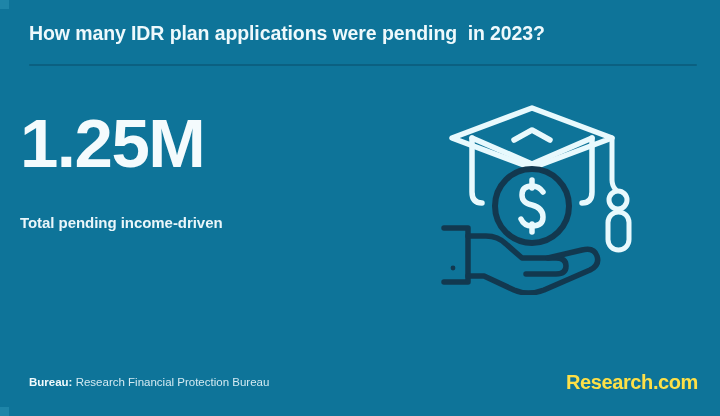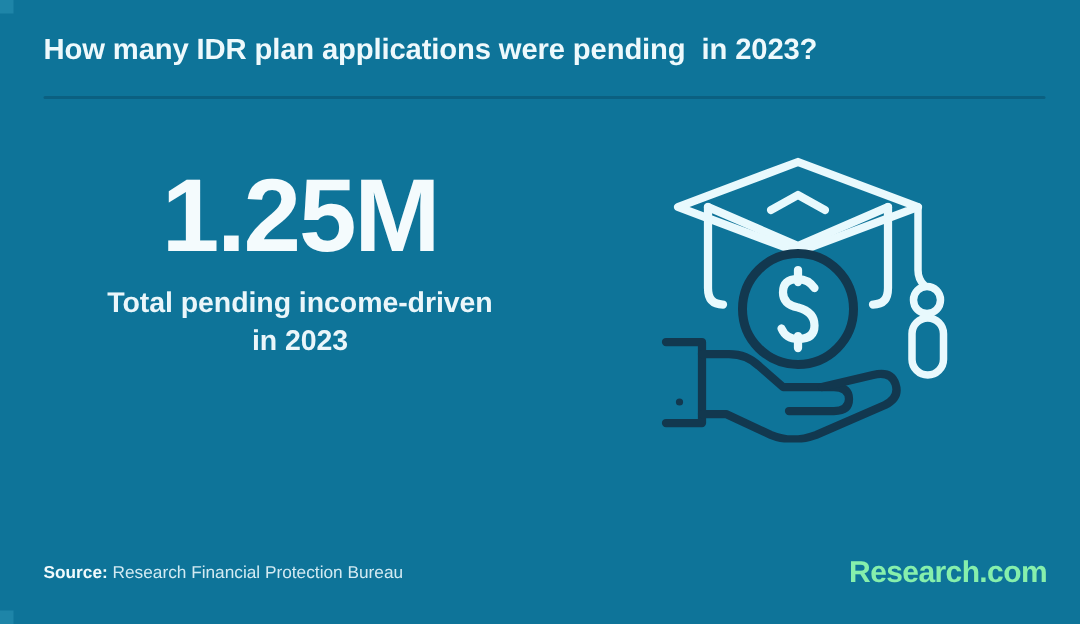--- a/index.html
+++ b/index.html
@@ -59,36 +59,35 @@
     background: #0b6081;
     border-radius: 1px;
   }
 
   
   .stat-block {
     position: absolute;
     left: 20px;
     top: 105px;
     width: 360px;
-    text-align: center;
   }
   .stat-number {
     color: #f4fbfd;
     font-size: 69px;
     font-weight: bold;
     line-height: 78px;
     letter-spacing: -1.5px;
     margin: 0;
   }
   .stat-caption {
     color: #eaf6fa;
-    font-size: 19px;
+    font-size: 15px;
     font-weight: bold;
     line-height: 25px;
-    margin: 7px 0 0 0;
+    margin: 27px 0 0 0;
     letter-spacing: -0.05px;
   }
   .stat-caption span { display: block; }
 
   
   .icon-wrap {
     position: absolute;
     left: 440px;
     top: 100px;
     width: 210px;
@@ -107,21 +106,21 @@
     white-space: nowrap;
   }
   .footer-source .src-label {
     font-weight: bold;
     color: #f1fafc;
   }
   .brand {
     position: absolute;
     right: 22px;
     top: 370px;
-    color: #86efac;
+    color: #fde047;
     font-size: 20px;
     font-weight: bold;
     letter-spacing: -0.4px;
     line-height: 24px;
   }
 </style>
 </head>
 <body>
 
 <div id="infographic">
@@ -131,21 +130,20 @@
 
   <div class="header">
     <h1 class="title">How many IDR plan applications were pending  in 2023?</h1>
   </div>
   <div class="divider"></div>
 
   <div class="stat-block">
     <div class="stat-number">1.25M</div>
     <div class="stat-caption">
       <span>Total pending income-driven</span>
-      <span>in 2023</span>
     </div>
   </div>
 
   <div class="icon-wrap">
     <svg width="210" height="195" viewBox="0 0 210 195" fill="none" xmlns="http://www.w3.org/2000/svg">
 
       <g stroke="#E8F9FD" stroke-width="5.5" stroke-linecap="round" stroke-linejoin="round" fill="none">
         <path d="M32 38 L32 92 Q32 103 42 103"></path>
         <path d="M152 38 L152 92 Q152 103 142 103"></path>
         <path d="M32 38 L92 64 L152 38"></path>
@@ -174,18 +172,18 @@
       <g stroke="#12384F" stroke-width="5.5" stroke-linecap="round" stroke-linejoin="round" fill="none">
         <path d="M4 128 L28 128 L28 182 L4 182"></path>
         <path d="M28 136 L46 136 Q58 136 66 144 L82 158 L116 158 Q126 158 126 166 Q126 174 116 174 L86 174"></path>
         <path d="M108 158 L142 150 Q154 147 157 156 Q160 165 150 170 L104 190 Q88 196 74 190 L44 176 L28 176"></path>
       </g>
       <circle cx="13" cy="168" r="2.4" fill="#12384F"></circle>
     </svg>
   </div>
 
   <div class="footer-source">
-    <span class="src-label">Source:</span><span> Research Financial Protection Bureau</span>
+    <span class="src-label">Bureau:</span><span> Research Financial Protection Bureau</span>
   </div>
 
   <div class="brand">Research.com</div>
 
 </div>
 
 </body></html>

